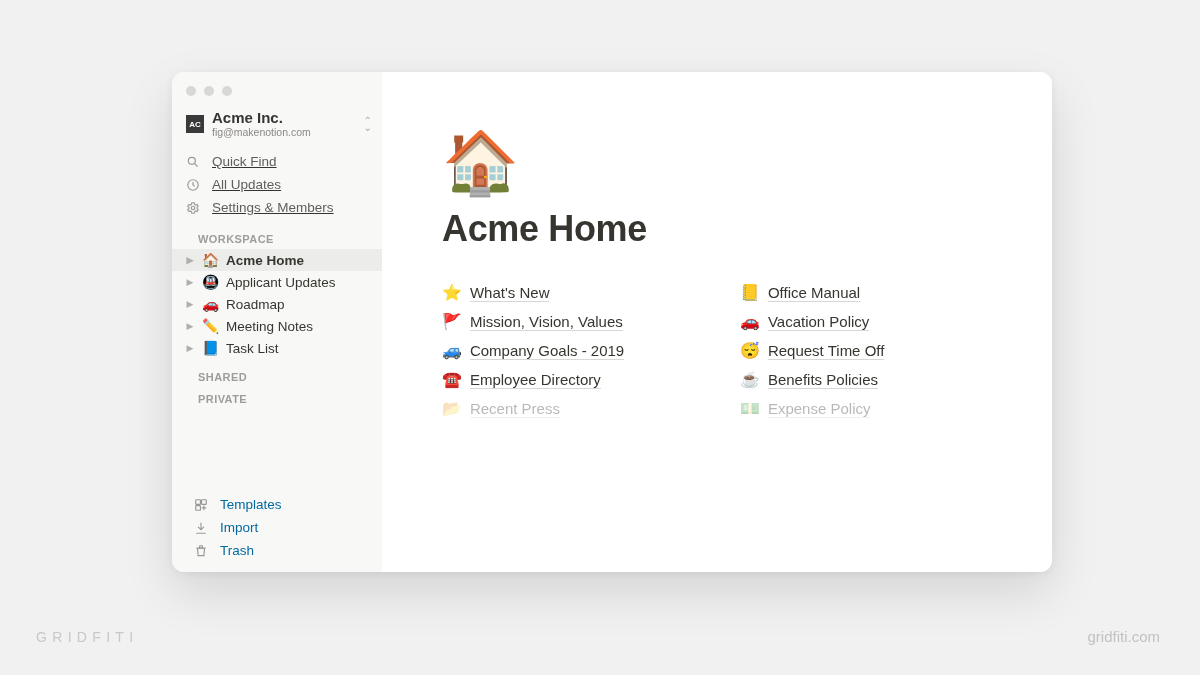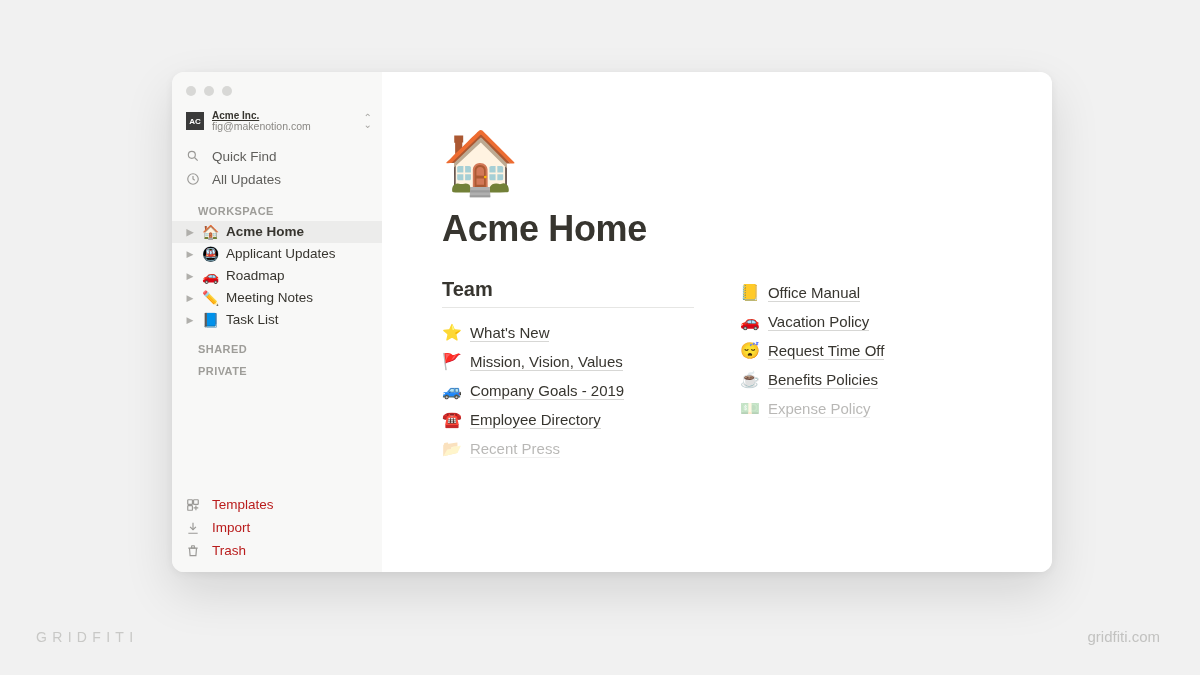--- a/index.html
+++ b/index.html
@@ -39,24 +39,24 @@
     display: flex; align-items: center; gap: 8px;
     padding: 2px 10px 10px 14px;
   }
   .ws-icon {
     width: 18px; height: 18px; border-radius: 0;
     background: #3a3a3a; flex: 0 0 auto;
     display:flex;align-items:center;justify-content:center;
     color:#fff;font-size:8px;font-weight:700;
   }
   .ws-text { flex: 1; line-height: 1.1; }
-  .ws-name { font-weight: 600; font-size: 10px; text-decoration: underline; }
+  .ws-name { font-weight: 600; font-size: 15px; }
   .ws-email { font-size: 10.5px; color: #8a8884; }
   .ws-chevrons { color: #a6a5a1; font-size: 10px; line-height: 7px; }
-  .nav-group { padding: 2px 0; }
+  .nav-group { padding: 2px 0; text-decoration: underline; }
   .nav-item {
     display: flex; align-items: center; gap: 10px;
     padding: 4px 14px; cursor: pointer;
     color: #5f5e5b; font-size: 13.5px;
   }
   .nav-item .icon { width: 16px; text-align:center; color:#9a9996; }
   .section-label {
     font-size: 11px; font-weight: 600; letter-spacing: 0.04em;
     color: #9e9d99; padding: 12px 14px 4px 26px;
   }
@@ -64,21 +64,21 @@
     display: flex; align-items: center; gap: 6px;
     padding: 3px 8px 3px 12px; cursor: pointer;
     font-size: 13.5px; color: #37352f;
   }
   .page-item .tri {
     color: #b0afab; font-size: 9px; width: 12px; text-align:center;
   }
   .page-item .emoji { font-size: 14px; width: 18px; text-align:center; }
   .page-item.active { background: #ececeb; font-weight: 600; }
   .spacer { flex:1; }
-  .bottom-nav .nav-item { color:#b91c1c; }
+  .bottom-nav .nav-item { color:#0369a1;margin-left:8px; }
   
   .main {
     flex: 1; background: #ffffff;
     padding: 60px 60px 0 60px;
     overflow: hidden;
   }
   .page-hero-emoji { font-size: 62px; line-height:1; margin-bottom: 10px; }
   .page-title {
     font-size: 36px; font-weight: 700; letter-spacing: -0.01em;
     margin: 14px 0 28px 0;
@@ -145,20 +145,29 @@
       </div>
       <div class="nav-item">
         <span class="icon">
           <svg width="14" height="14" viewBox="0 0 24 24" fill="none" stroke="currentColor" stroke-width="2">
               <circle cx="12" cy="12" r="9"></circle>
               <path d="M12 7v5l3 2"></path>
             </svg>
         </span>
         <span>All Updates</span>
       </div>
+      <div class="nav-item">
+        <span class="icon">
+          <svg width="14" height="14" viewBox="0 0 24 24" fill="none" stroke="currentColor" stroke-width="2">
+              <circle cx="12" cy="12" r="3"></circle>
+              <path d="M19 12a7 7 0 0 0-.1-1l2-1.6-2-3.4-2.4.9a7 7 0 0 0-1.7-1L14 3h-4l-.8 2.9a7 7 0 0 0-1.7 1L5 6 3 9.4 5 11a7 7 0 0 0 0 2l-2 1.6 2 3.4 2.4-.9a7 7 0 0 0 1.7 1L10 21h4l.8-2.9a7 7 0 0 0 1.7-1l2.4.9 2-3.4-2-1.6c.1-.3.1-.7.1-1Z"></path>
+            </svg>
+        </span>
+        <span>Settings &amp; Members</span>
+      </div>
     </div>
 
     <div class="section-label">WORKSPACE</div>
     <div id="workspace-pages">
         <div class="page-item active">
           <span class="tri">▶</span>
           <span class="emoji">🏠</span>
           <span>Acme Home</span>
         </div>
         <div class="page-item">
@@ -221,21 +230,20 @@
         <span>Trash</span>
       </div>
     </div>
   </aside>
 
   <main class="main">
     <div class="page-hero-emoji">🏠</div>
     <h1 class="page-title">Acme Home</h1>
     <div class="columns" id="page-columns">
         <div class="col">
-          <div class="col-head">Team</div>
           <div class="link-row">
             <span class="emoji">⭐</span>
             <span class="txt">What's New</span>
           </div>
           <div class="link-row">
             <span class="emoji">🚩</span>
             <span class="txt">Mission, Vision, Values</span>
           </div>
           <div class="link-row">
             <span class="emoji">🚙</span>

